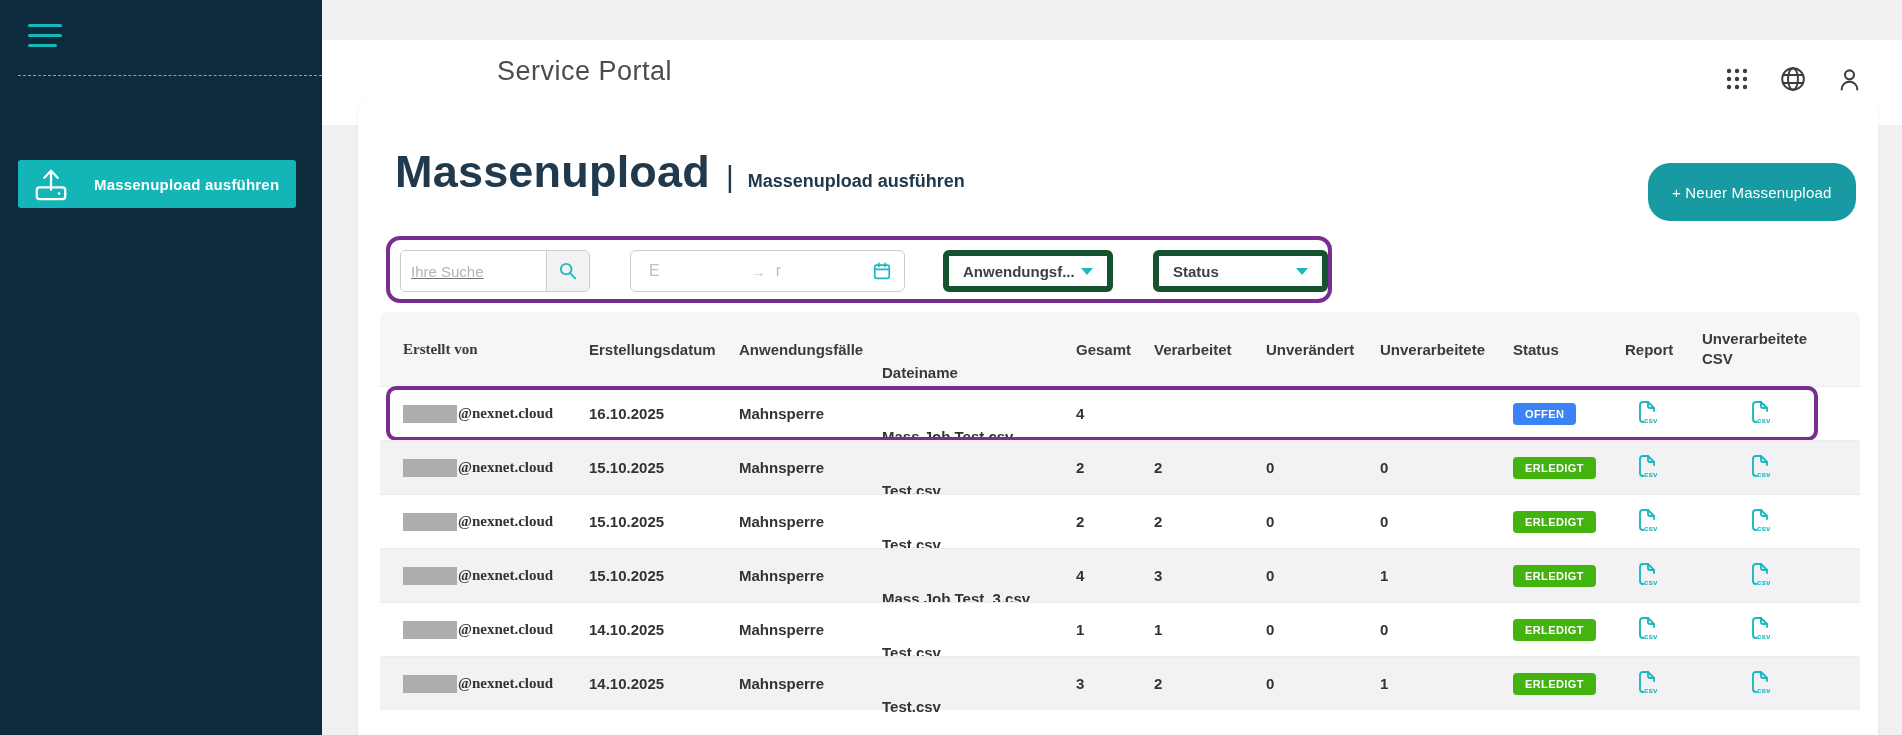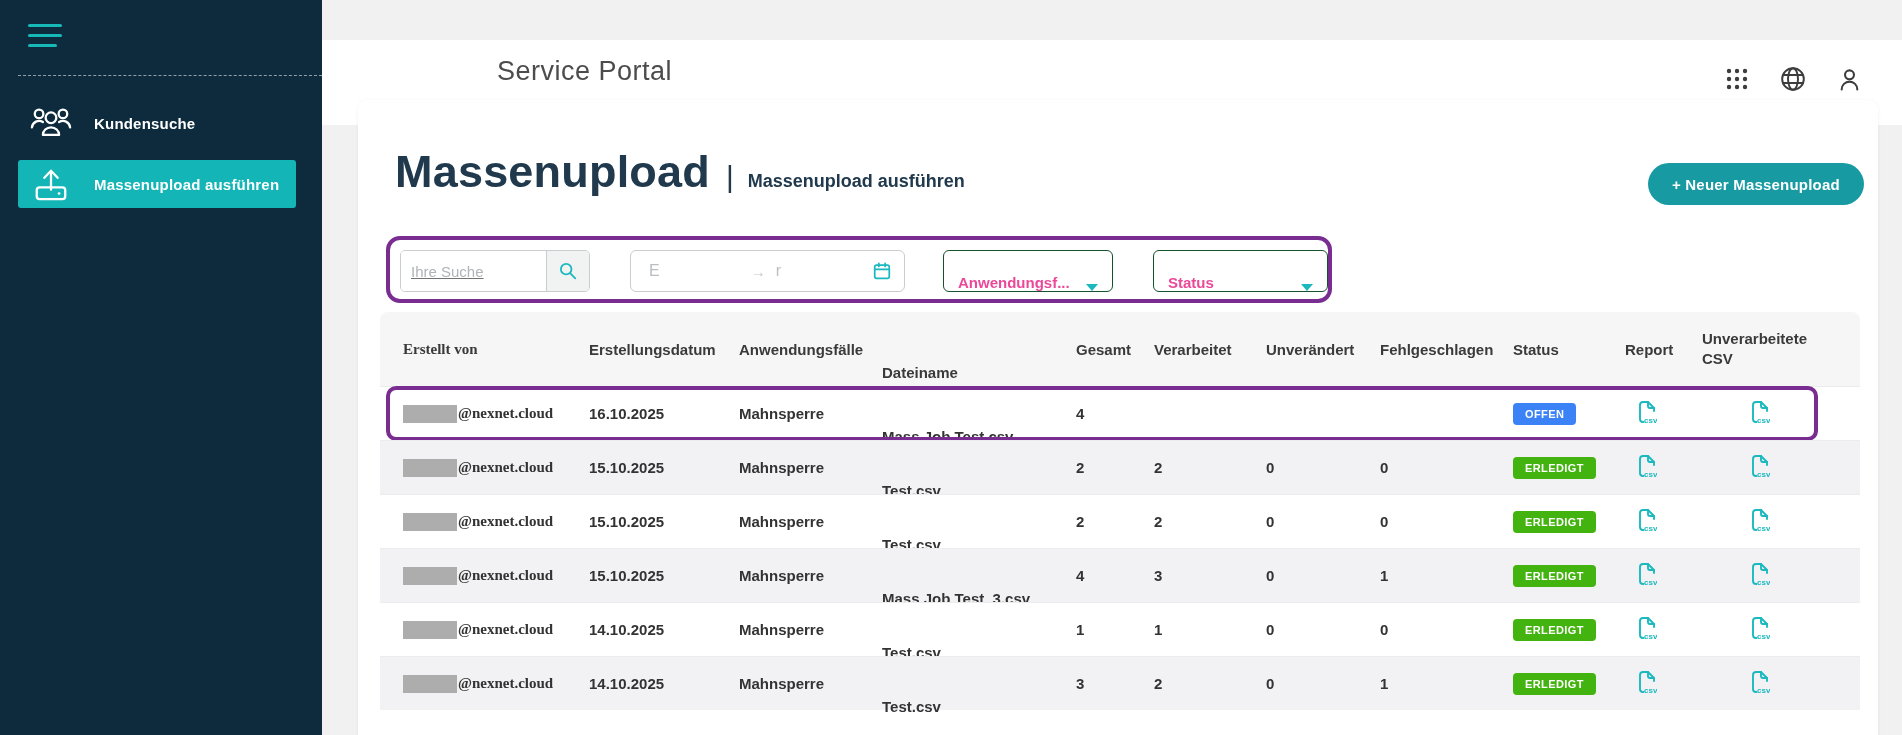--- a/index.html
+++ b/index.html
@@ -25,33 +25,33 @@
   .brand { position: absolute; left: 175px; top: 16px; font-size: 27px; color: #4c4c4c; letter-spacing: .5px; }
   .top-icons { position: absolute; right: 40px; top: 26px; display: flex; gap: 30px; align-items: center; }
   .top-icons .tic { width: 26px; height: 26px; cursor: pointer; display: flex; align-items: center; justify-content: center; }
 
   
   .card { position: absolute; left: 358px; top: 100px; width: 1520px; height: 660px; background: #ffffff; border-radius: 10px; box-shadow: 0 1px 4px rgba(0,0,0,.06); }
   .title-row { position: absolute; left: 37px; top: 46px; display: flex; align-items: baseline; color: #20394d; }
   .page-title { font-size: 45px; font-weight: 700; letter-spacing: .2px; }
   .title-pipe { font-size: 30px; font-weight: 300; margin: 0 14px 0 16px; }
   .page-subtitle { font-size: 18px; font-weight: 700; }
-  .new-btn { position: absolute; left: 1290px; top: 63px; height: 42px; padding: 0 24px; background: #189aa3; border: none; border-radius: 22px; color: #fff; font-size: 15px; font-weight: 700; letter-spacing: .2px; font-family: "Liberation Sans", sans-serif; cursor: pointer; }
+  .new-btn { position: absolute; left: 1290px; top: 63px; height: 58px; padding: 0 24px; background: #189aa3; border: none; border-radius: 22px; color: #fff; font-size: 15px; font-weight: 400; letter-spacing: .2px; font-family: "Liberation Sans", sans-serif; cursor: pointer; }
 
   
   .filter-annotation { position: absolute; left: 28px; top: 136px; width: 946px; height: 67px; border: 4px solid #7a2d90; border-radius: 14px; pointer-events: none; }
   .search-wrap { position: absolute; left: 42px; top: 150px; width: 190px; height: 42px; border: 1px solid #c9cdd0; border-radius: 5px; display: flex; overflow: hidden; background: #fff; }
   .search-wrap input { flex: 1; min-width: 0; border: none; outline: none; padding: 0 10px; font-size: 15px; font-family: "Liberation Sans", sans-serif; color: #737373; text-decoration: underline; }
   .search-wrap input::placeholder { color: #aeb4b9; }
   .search-btn { width: 43px; background: #f1f2f2; border-left: 1px solid #c9cdd0; display: flex; align-items: center; justify-content: center; cursor: pointer; }
   .date-field { position: absolute; left: 272px; top: 150px; width: 275px; height: 42px; border: 1px solid #c9cdd0; border-radius: 6px; background: #fff; display: flex; align-items: center; padding: 0 12px; cursor: pointer; font-size: 16px; color: #b9bec3; }
   .date-field .d-start { margin-left: 6px; }
   .date-field .d-arrow { margin: 0 10px 0 auto; color: #c2c6ca; font-size: 15px; }
   .date-field .d-end { margin-right: auto; }
-  .dropdown { position: absolute; top: 150px; height: 42px; border: 1px solid #14532d; border-radius: 6px; background: #fff; display: flex; align-items: flex-end; padding: 0 14px; cursor: pointer; font-size: 15px; font-weight: 600; color: #ec4899; }
+  .dropdown { position: absolute; top: 150px; height: 42px; border: 6px solid #14532d; border-radius: 6px; background: #fff; display: flex; align-items: center; padding: 0 14px; cursor: pointer; font-size: 15px; font-weight: 600; color: #404040; }
   .dropdown.dd1 { left: 585px; width: 170px; }
   .dropdown.dd2 { left: 795px; width: 175px; }
   .caret { margin-left: auto; width: 0; height: 0; border-left: 6px solid transparent; border-right: 6px solid transparent; border-top: 7px solid #1bb9bf; }
 
   
   .table { position: absolute; left: 22px; top: 212px; width: 1480px; }
   .thead { display: flex; align-items: center; height: 74px; background: #f6f6f7; border-radius: 8px 8px 0 0; font-size: 15px; font-weight: 700; color: #3a3a3a; }
   .trow { position: relative; display: flex; align-items: center; height: 54px; background: #fff; font-size: 15px; font-weight: 600; color: #333; border-top: 1px solid #ececee; }
   .trow.zebra { background: #f2f2f4; }
   .trow.highlighted::after { content: ""; position: absolute; left: 6px; right: 42px; top: -1px; bottom: -1px; border: 4px solid #7a2d90; border-radius: 10px; pointer-events: none; }
@@ -73,33 +73,20 @@
 <div class="stage">
 
   <nav class="sidebar">
     <div class="hamburger">
       <div class="bar b1"></div>
         <div class="bar b2"></div>
         <div class="bar b3"></div>
     </div>
     <div class="side-divider"></div>
 
-    <div class="side-item kunden">
-      <span class="s-icon">
-        <svg width="42" height="36" viewBox="0 0 44 36" fill="none" stroke="#ffffff" stroke-width="2.4" stroke-linecap="round" stroke-linejoin="round">
-          <circle cx="9.5" cy="8.5" r="4.5"></circle>
-          <circle cx="34.5" cy="8.5" r="4.5"></circle>
-          <circle cx="22" cy="12.5" r="5.6"></circle>
-          <path d="M13.5 30.5 a8.5 8 0 0 1 17 0 z"></path>
-          <path d="M2 22.5 a7.5 7.5 0 0 1 11.5 -5.5"></path>
-          <path d="M30.5 17 a7.5 7.5 0 0 1 11.5 5.5"></path>
-        </svg>
-      </span>
-      <span class="s-label">Kundensuche</span>
-    </div>
 
     <div class="side-item massen">
       <span class="s-icon">
         <svg width="38" height="38" viewBox="0 0 40 40" fill="none" stroke="#ffffff" stroke-width="2.4" stroke-linecap="round" stroke-linejoin="round">
           <path d="M20 26 V7"></path>
           <path d="M13 13.5 L20 6 L27 13.5"></path>
           <rect x="5" y="23.5" width="30" height="12.5" rx="3"></rect>
           <circle cx="28.5" cy="30" r="1.4" fill="#ffffff" stroke="none"></circle>
         </svg>
       </span>
@@ -186,21 +173,21 @@
       <div class="thead">
         <div class="cell c1">
             <span>Erstellt von</span>
           </div>
         <div class="cell c2"><span>Erstellungsdatum</span></div>
         <div class="cell c3"><span>Anwendungsfälle</span></div>
         <div class="cell c4"><span>Dateiname</span></div>
         <div class="cell c5"><span>Gesamt</span></div>
         <div class="cell c6"><span>Verarbeitet</span></div>
         <div class="cell c7"><span>Unverändert</span></div>
-        <div class="cell c8"><span>Fehlgeschlagen</span></div>
+        <div class="cell c8"><span>Unverarbeitete</span></div>
         <div class="cell c9"><span>Status</span></div>
         <div class="cell c10"><span>Report</span></div>
         <div class="cell c11"><span>Unverarbeitete CSV</span></div>
       </div>
       <div>
           <div class="trow highlighted">
     <div class="cell c1">
       <span class="redacted"></span>
       <span>@nexnet.cloud</span>
     </div>

